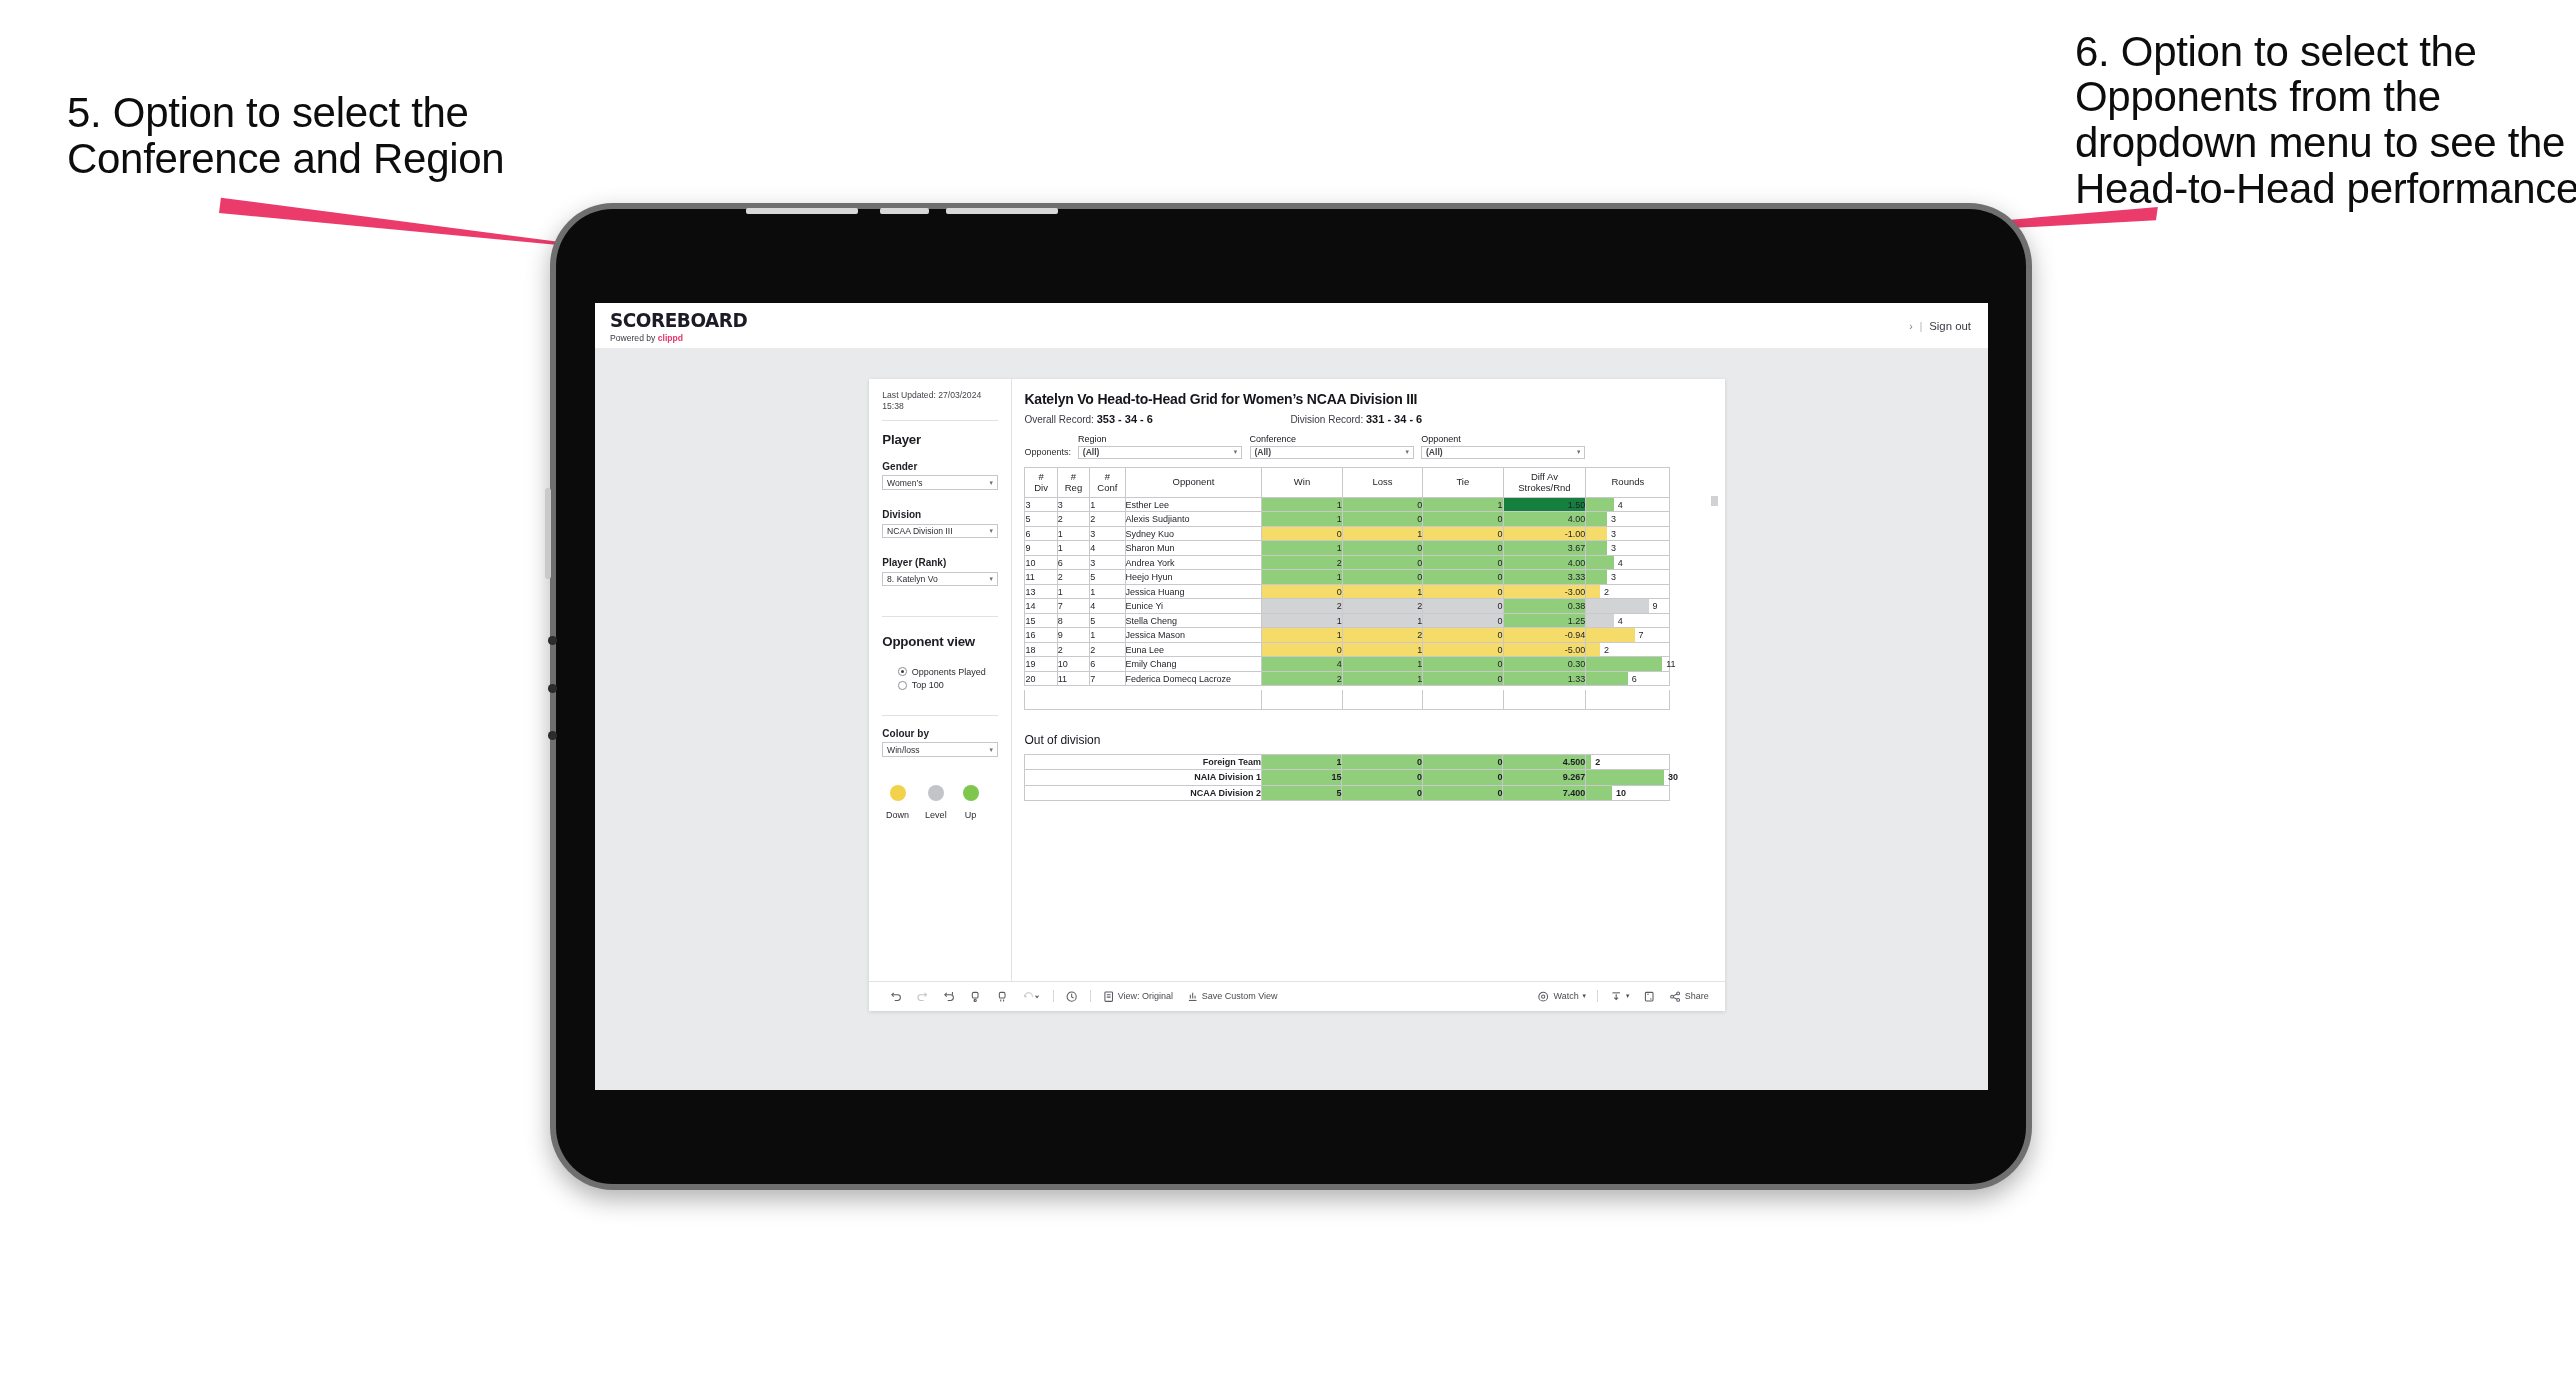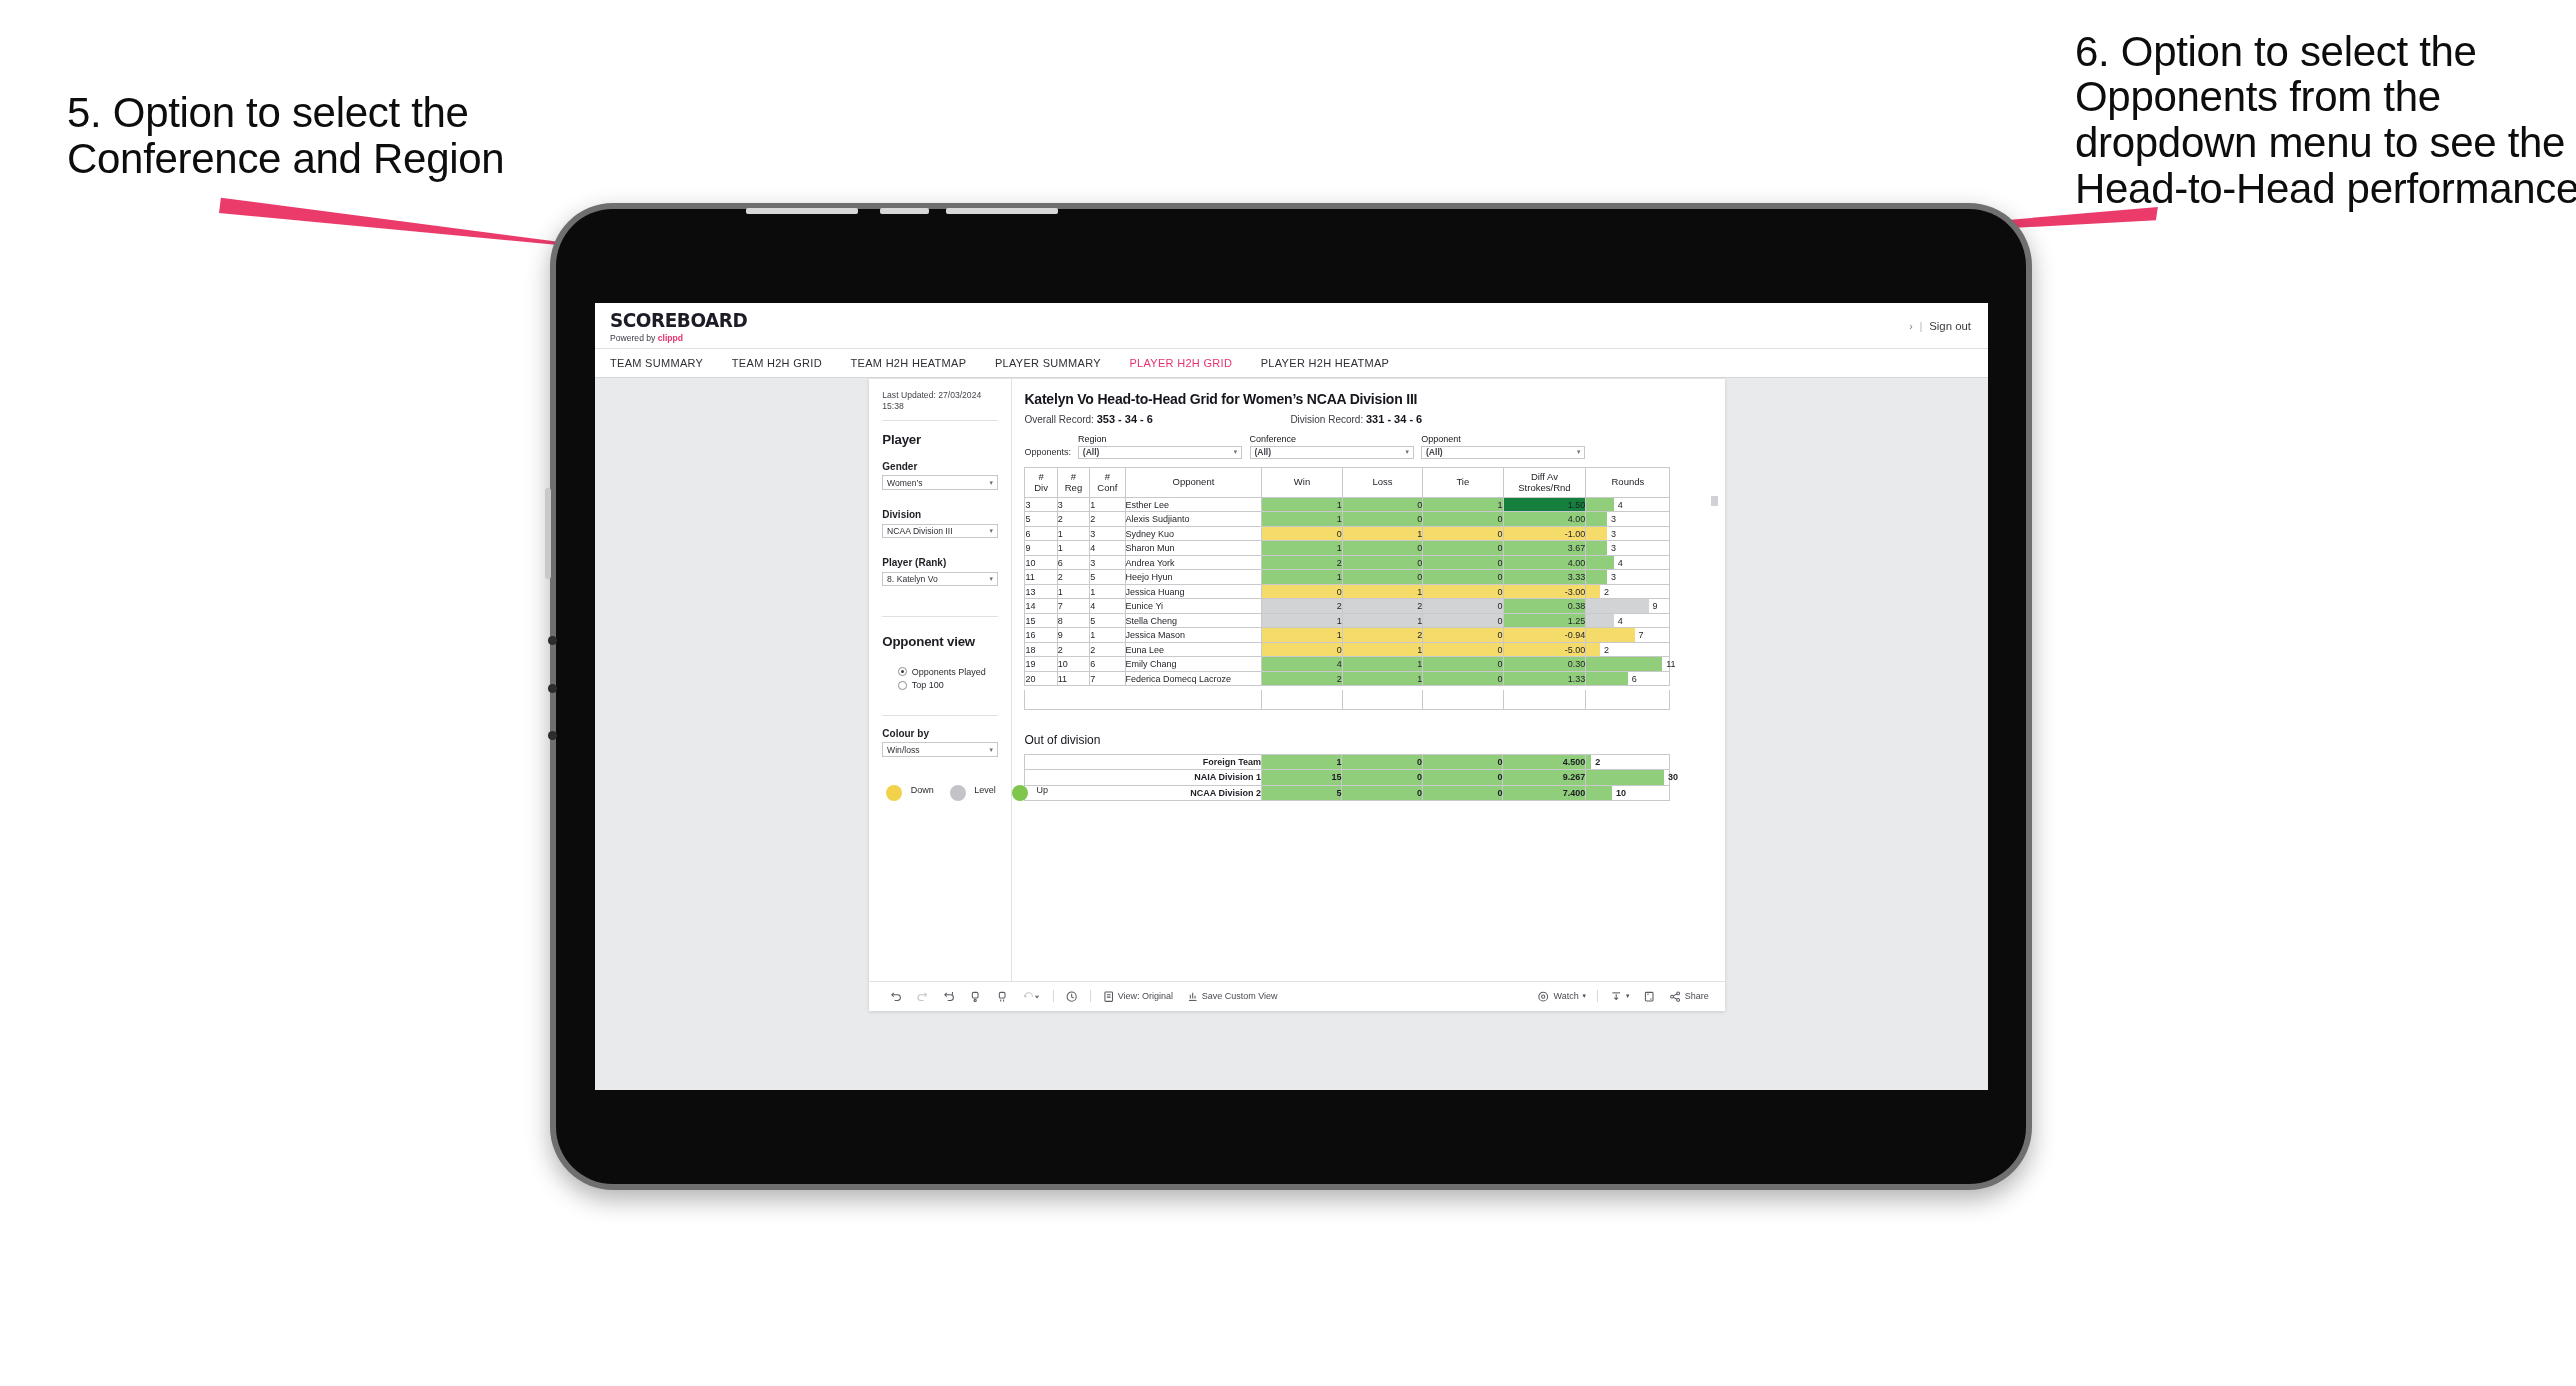--- a/index.html
+++ b/index.html
@@ -74,21 +74,21 @@
   .fld-label{font-size:10px;font-weight:bold;color:#1d1d24;margin-bottom:3.8px;}
   .fld-select{height:14.3px;border:1px solid #c6c6cb;background:#fff;display:flex;align-items:center;
               padding:0 3.8px;font-size:8.6px;color:#2d2d34;position:relative;box-sizing:border-box;cursor:pointer;}
   .fld-select .cv{flex:1;overflow:hidden;white-space:nowrap;}
   .fld-select .car{font-size:6.7px;color:#6d6d75;}
   .gap-lg{height:19px;}
   .radio-row{display:flex;align-items:center;gap:4.8px;font-size:9px;color:#2b2b32;margin-bottom:3.8px;cursor:pointer;padding-left:16px;}
   .radio{width:8.6px;height:8.6px;border-radius:50%;border:1.1px solid #8d8d95;box-sizing:border-box;position:relative;flex:none;}
   .radio.on::after{content:"";position:absolute;left:1.5px;top:1.5px;width:3.2px;height:3.2px;border-radius:50%;background:#3c3c44;}
   #legend{display:flex;gap:16px;margin-top:28.5px;padding-left:3.8px;}
-  .lg{display:flex;flex-direction:row;gap:8.6px;}
+  .lg{display:flex;flex-direction:column;align-items:center;gap:8.6px;}
   .lg-dot{width:16px;height:16px;border-radius:50%;}
   .lg-txt{font-size:9px;color:#2b2b32;}
 
   
   #viz-main{flex:1;padding:12.4px 16px 0 12.4px;box-sizing:border-box;overflow:hidden;}
   #viz-title{font-size:14px;font-weight:bold;color:#15151c;letter-spacing:-0.2px;}
   #records{display:flex;margin-top:5.7px;font-size:10px;color:#3a3a42;}
   #records b{color:#15151c;font-size:11px;}
   #rec-overall{width:266px;}
   #filters{display:flex;align-items:flex-end;margin-top:8.6px;gap:7.6px;}
@@ -164,28 +164,20 @@
       <div id="brand-title">SCOREBOARD</div>
       <div id="brand-sub"><span>Powered by </span><b>clippd</b></div>
     </div>
     <div id="header-right">
       <span id="hdr-caret">›</span>
       <span id="hdr-bar">|</span>
       <span>Sign out</span>
     </div>
   </div>
 
-  <div id="sub-nav">
-    <div class="subnav-item">TEAM SUMMARY</div>
-    <div class="subnav-item">TEAM H2H GRID</div>
-    <div class="subnav-item">TEAM H2H HEATMAP</div>
-    <div class="subnav-item">PLAYER SUMMARY</div>
-    <div class="subnav-item active">PLAYER H2H GRID</div>
-    <div class="subnav-item">PLAYER H2H HEATMAP</div>
-  </div>
 
   <div id="viz-card">
     <div id="viz-body">
 
       <div id="viz-sidebar">
         <div id="last-updated">Last Updated: 27/03/2024 15:38</div>
         <div class="hr"></div>
 
         <div class="sec-title">Player</div>
 

